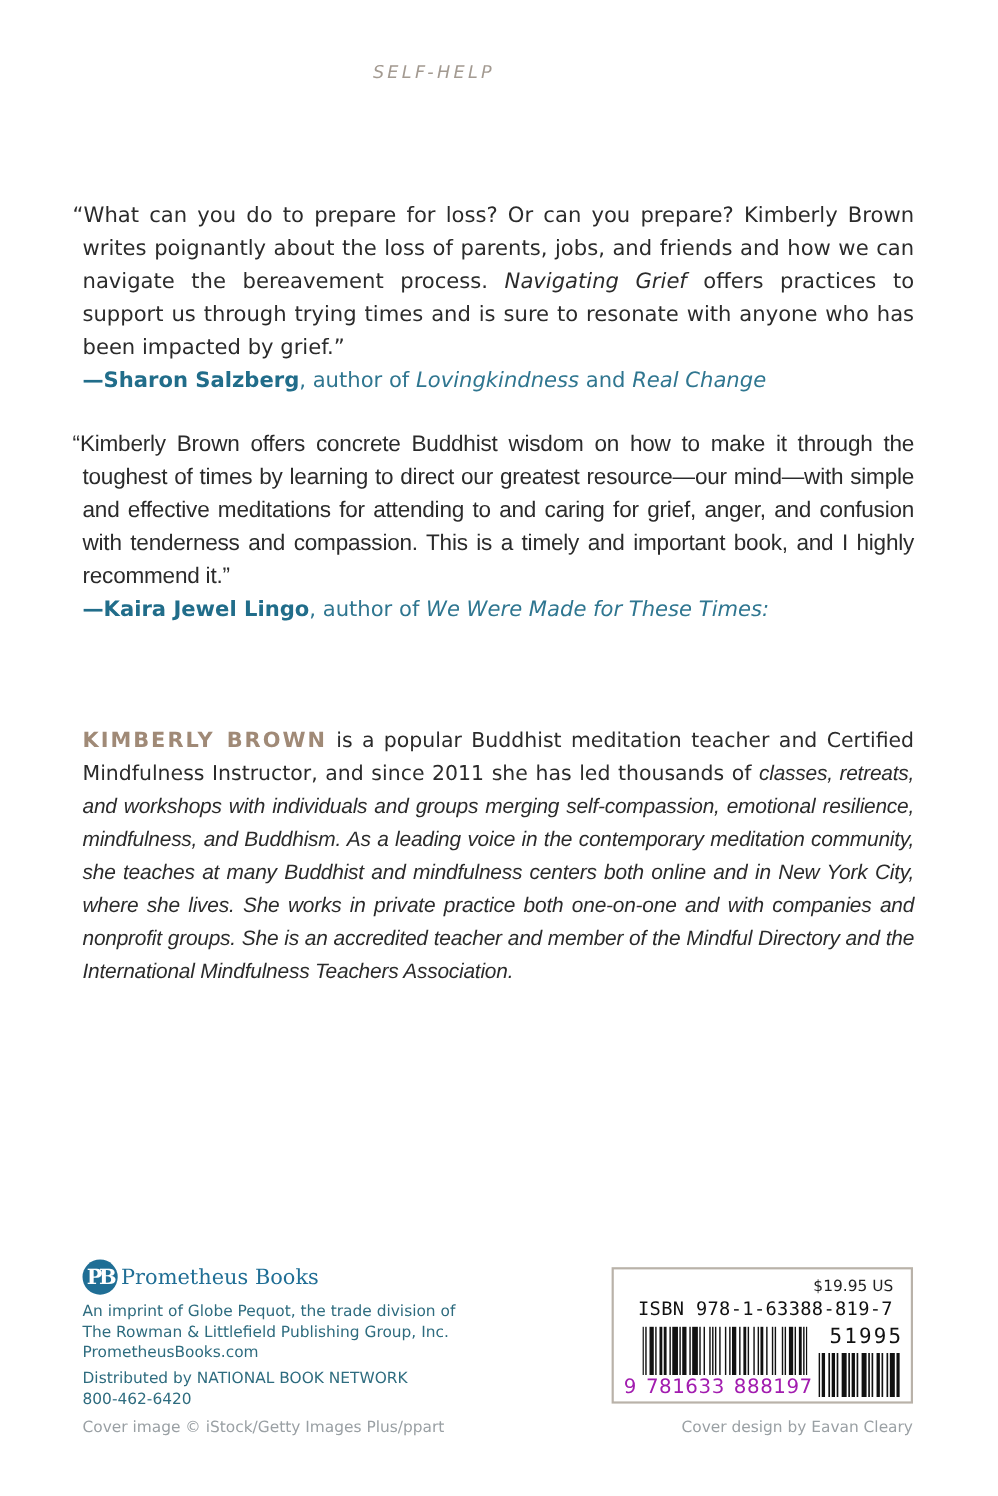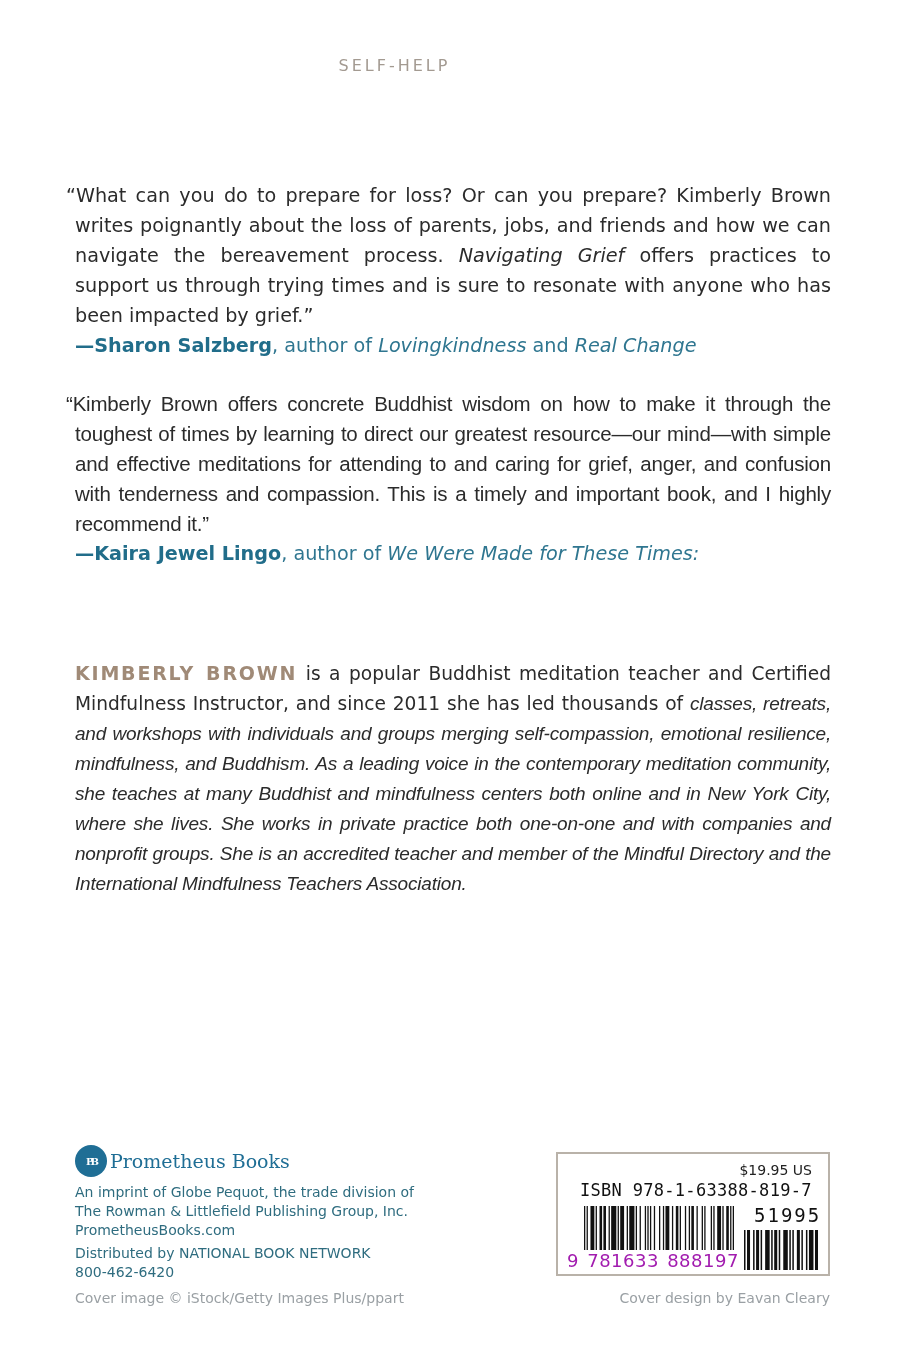--- a/index.html
+++ b/index.html
@@ -1,37 +1,37 @@
 <!DOCTYPE html>
 <html><head>
 <meta charset="utf-8">
 <style>
   html, body { margin: 0; padding: 0; background: #ffffff; }
   body { width: 907px; height: 1360px; position: relative; overflow: hidden;
          font-family: "DejaVu Sans", sans-serif; color: #2b2b2b; }
   .category { position: absolute; top: 56px; left: 0; width: 789px; text-align: center;
-              font-size: 16px; letter-spacing: 3px; color: #a39a91; }
+              font-size: 16px; letter-spacing: 3px; color: #a39a91; font-style: italic; }
   .quote { position: absolute; left: 75px; width: 756px; font-size: 19.2px; line-height: 30px;
            text-align: justify; text-align-last: left; color: #2b2b2b; }
   .quote p { margin: 0; text-indent: -9px; }
   .attr { text-align: right; color: #2f7690; }
   .attr .name { font-weight: bold; color: #216d8a; }
   .attr i { font-style: italic; margin-top: 23px; }
   .q1 { top: 181px; }
   .q2 { top: 389px; }
   .q2 .body { font-family: "Liberation Sans", sans-serif; font-size: 20.5px; letter-spacing: -0.2px; }
   .bio { position: absolute; left: 75px; top: 658px; width: 756px; font-size: 18.6px;
          line-height: 30px; text-align: justify; text-align-last: left; color: #2b2b2b; }
   .bio .rest { font-family: "Liberation Sans", sans-serif; font-size: 19px; letter-spacing: -0.2px; font-style: italic; }
   .bio .author { color: #a08a77; font-weight: bold; letter-spacing: 1.8px; font-size: 19px; }
   .publisher { position: absolute; left: 75px; top: 1145px; }
   .logo { display: flex; align-items: center; }
   .logo-badge { width: 32px; height: 32px; border-radius: 50%; background: #1f6e95; color: #fff;
                 display: flex; align-items: center; justify-content: center;
-                font-family: "DejaVu Serif", serif; font-weight: bold; font-size: 10px; letter-spacing: -3px; }
+                font-family: "DejaVu Serif", serif; font-weight: bold; font-size: 19px; letter-spacing: -3px; }
   .logo-text { font-family: "DejaVu Serif", serif; font-size: 19px; color: #1f6e95; margin-left: 3px; }
   .pub-lines { margin-top: 6px; font-size: 14px; line-height: 19px; color: #2e6c7f; }
   .pub-lines .gap { margin-top: 4px; }
   .credit { position: absolute; top: 1290px; font-size: 14px; color: #9aa0a4; }
   .credit.left { left: 75px; }
   .credit.right { right: 77px; }
   .barcode-box { position: absolute; left: 556px; top: 1152px; width: 274px; height: 124px;
                  border: 2px solid #b9b2a9; background: #fff; box-sizing: border-box; padding-left: 44px; }
   .price { position: absolute; right: 16px; top: 8px; font-size: 14px; color: #222; }
   .isbn { position: absolute; left: 22px; top: 26px; font-family: "DejaVu Sans Mono", monospace;

